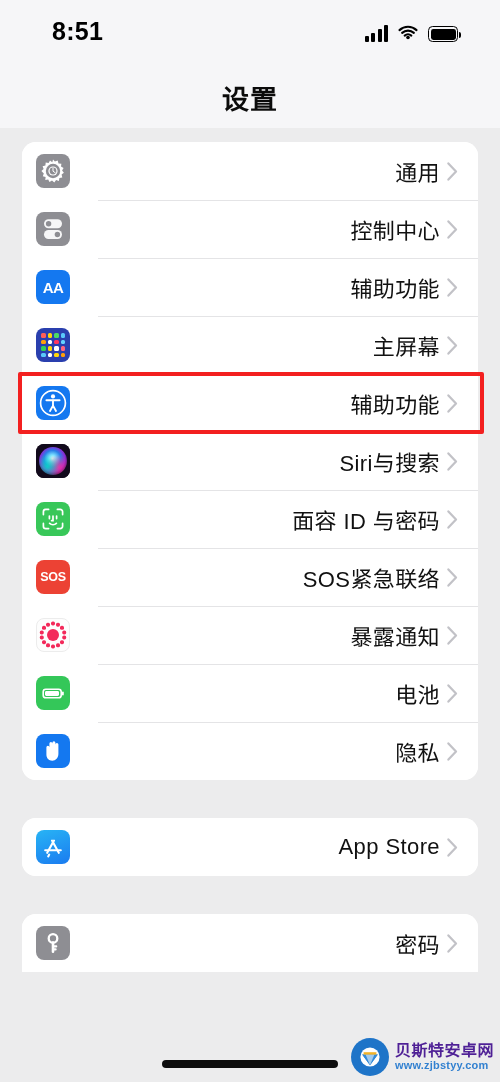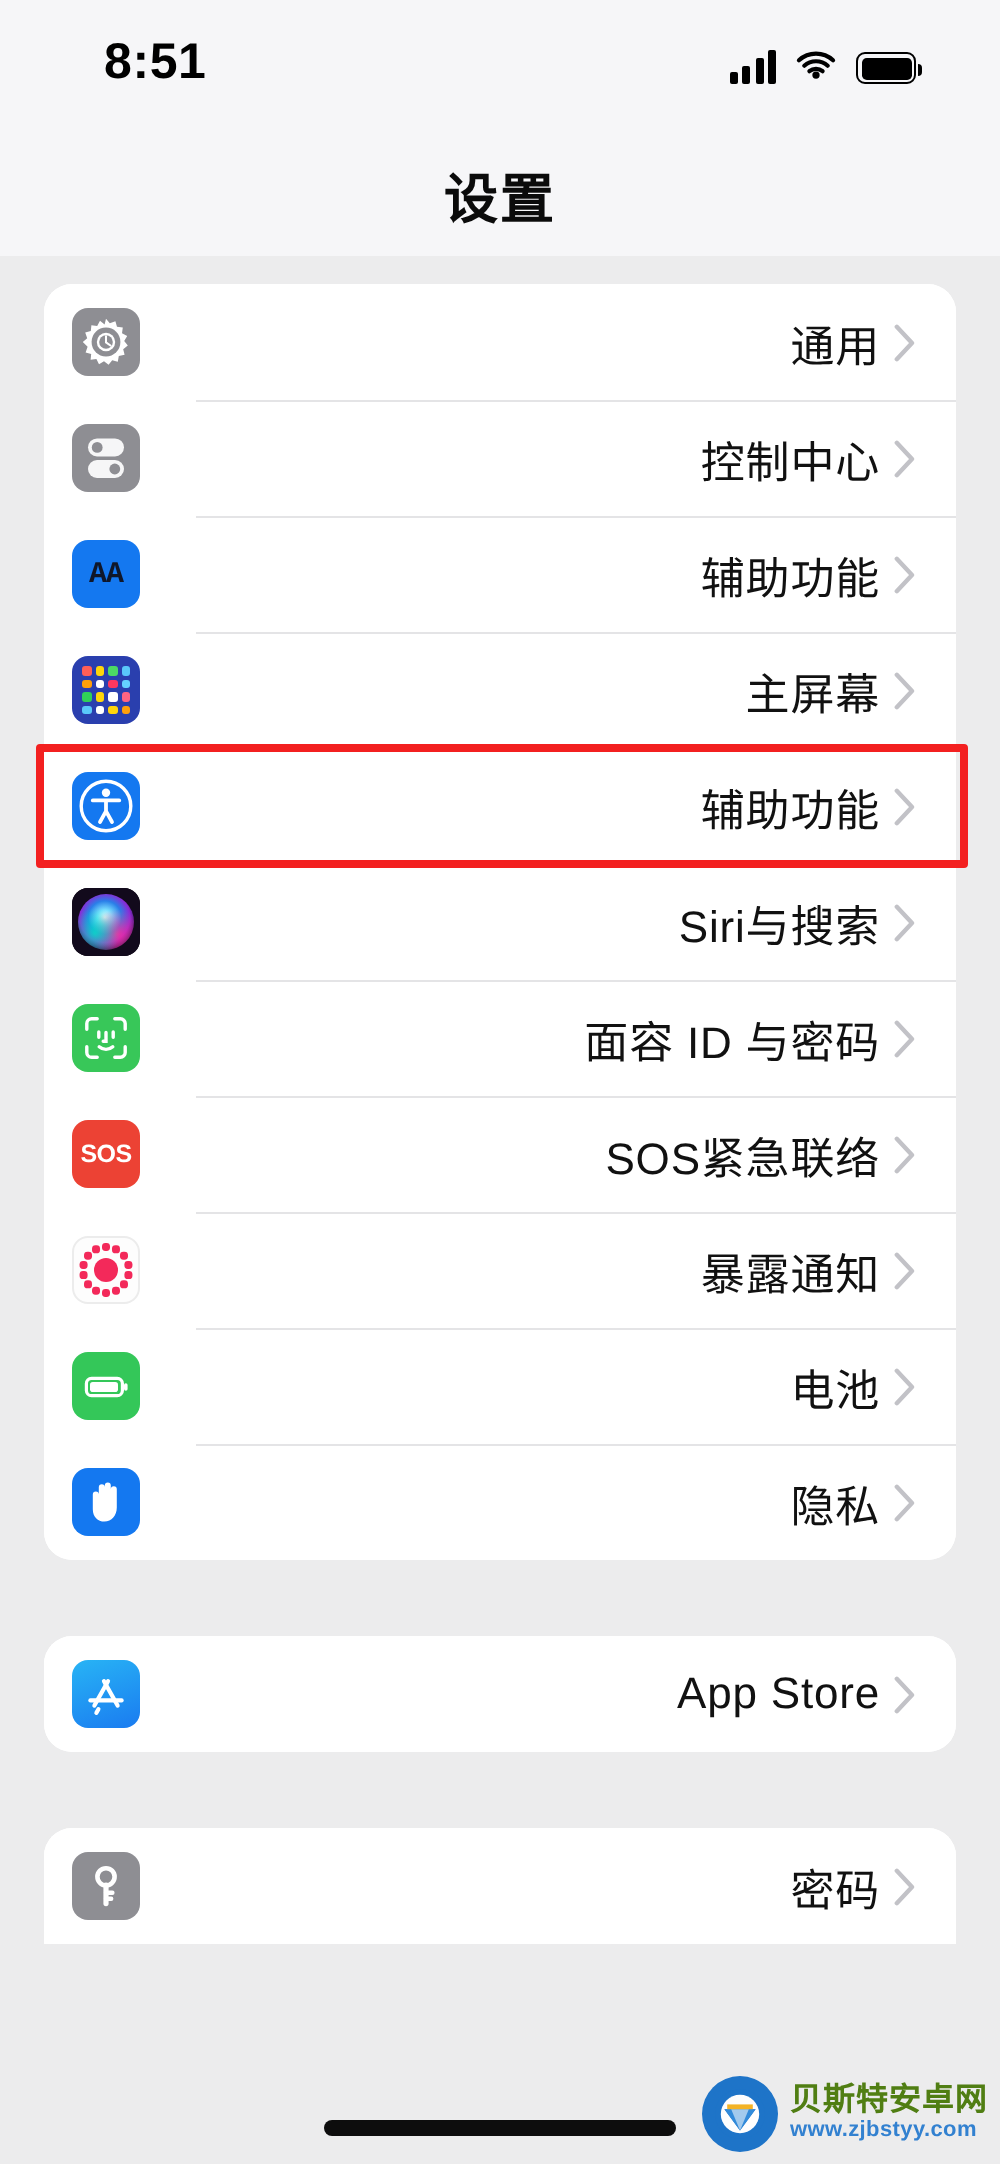--- a/index.html
+++ b/index.html
@@ -114,22 +114,22 @@
   .ico-faceid  { background:#38c759; }
   .ico-sos     { background:#ec4234; }
   .ico-expo    { background:#fdfdfd; border:1px solid #ececec; }
   .ico-battery { background:#34c759; }
   .ico-privacy { background:#1478f0; }
   .ico-appstore{ background:linear-gradient(160deg,#28b4f5 0%,#1a7bf0 100%); }
   .ico-wallet  { background:#121212; }
   .ico-passwd  { background:#8e8e93; }
 
   .aa {
-    color:#0f172a; font-size:15px; font-weight:700; letter-spacing:-0.5px;
-    font-family:Liberation Mono, monospace;
+    color:#ffffff; font-size:15px; font-weight:700; letter-spacing:-0.5px;
+    font-family:Liberation Sans, sans-serif;
   }
   .sos-txt {
     color:#ffffff; font-size:12.5px; font-weight:700; letter-spacing:-0.3px;
   }
 
   
   .hgrid {
     width:26px; height:26px;
     display:grid; grid-template-columns:repeat(4,1fr); grid-template-rows:repeat(4,1fr);
     gap:2px; padding:1px;
@@ -170,21 +170,21 @@
     position:absolute; right:6px; bottom:6px;
     display:flex; align-items:center; gap:6px;
     z-index:40; opacity:0.98;
   }
   .wm-logo {
     width:38px; height:38px; border-radius:50%;
     background:#1a72c8; position:relative; flex:none;
     display:flex; align-items:center; justify-content:center;
   }
   .wm-text { display:flex; flex-direction:column; line-height:1.05; }
-  .wm-cn { font-size:16px; font-weight:700; color:#4d7c0f; letter-spacing:0.5px; }
+  .wm-cn { font-size:16px; font-weight:700; color:#4c1d95; letter-spacing:0.5px; }
   .wm-url { font-size:11px; font-weight:700; color:#2f7fd0; letter-spacing:0.2px; }
 </style>
 </head>
 <body>
 
 <div id="screen">
 
   <div class="statusbar">
     <div class="sb-time">8:51</div>
     <div class="sb-right">

